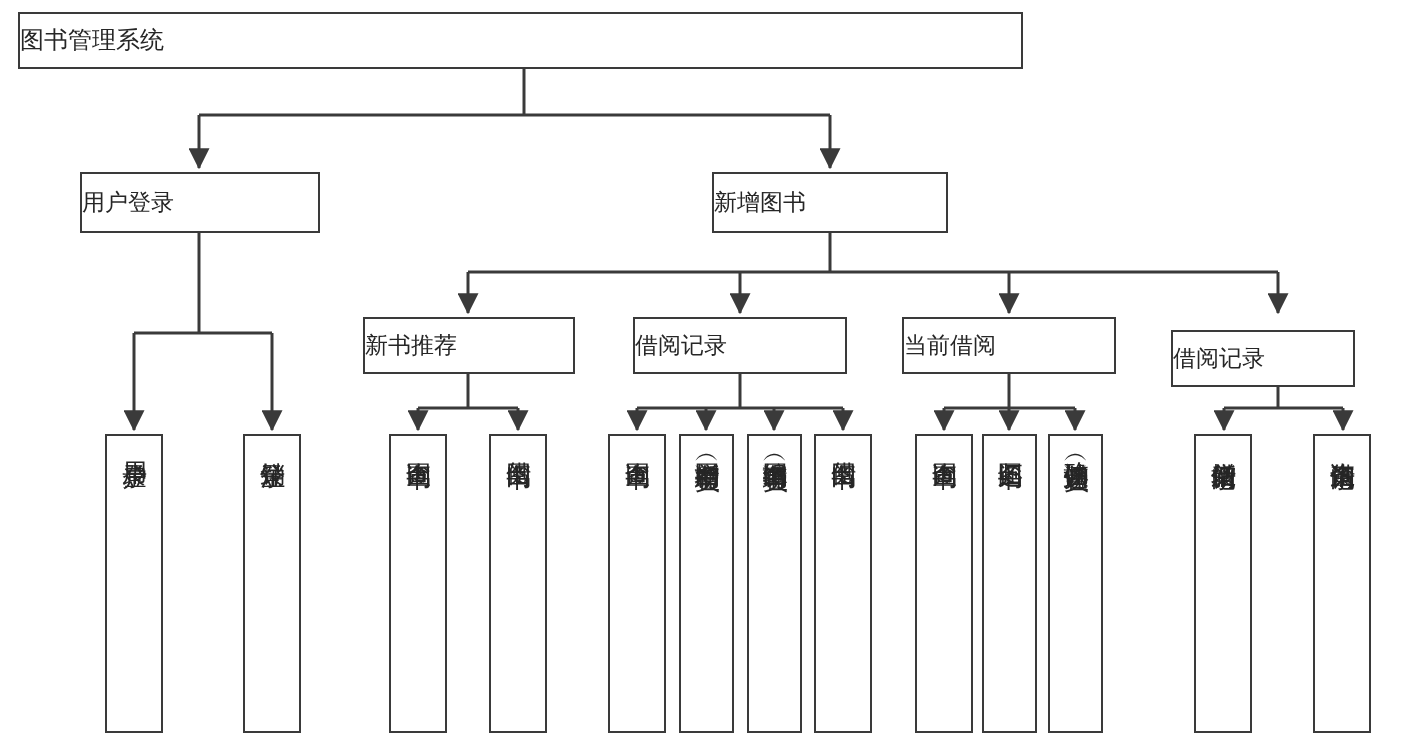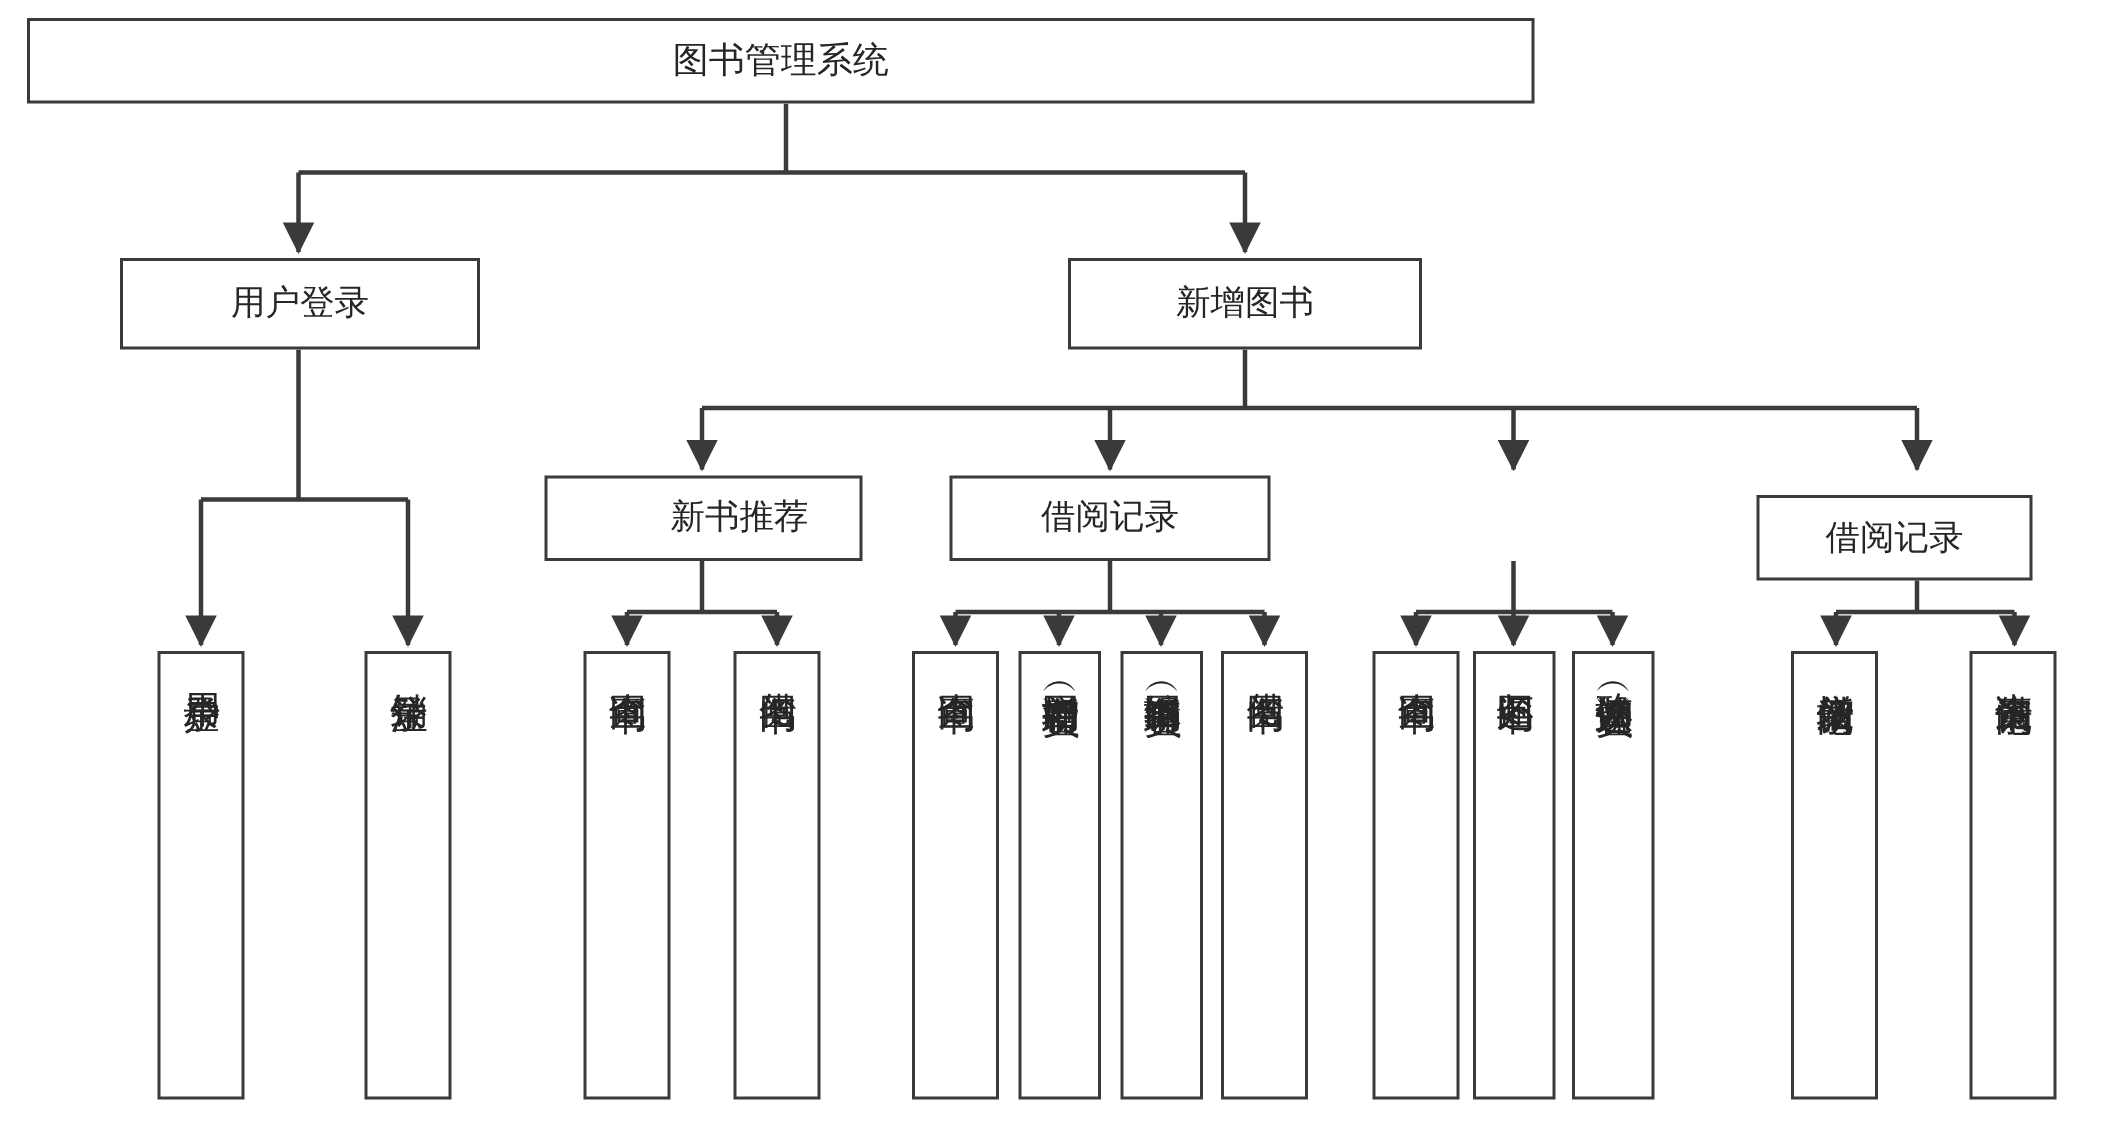--- a/index.html
+++ b/index.html
@@ -25,21 +25,21 @@
     height: 747px;
     pointer-events: none;
   }
   .node {
     position: absolute;
     box-sizing: border-box;
     background: #ffffff;
     border: 2px solid #3a3a3a;
     display: flex;
     align-items: center;
-    justify-content: center;
+    justify-content: flex-start;
     color: #262626;
   }
   .node-label {
     display: block;
     text-align: center;
     line-height: 1.18;
     color: #262626;
     user-select: none;
   }
   .h-node .node-label {
@@ -129,25 +129,28 @@
     <span class="node-label">图书管理系统</span>
   </div>
 
   <div class="node h-node" style="left:80px; top:172px; width:240px; height:61px;">
     <span class="node-label">用户登录</span>
   </div>
   <div class="node h-node" style="left:712px; top:172px; width:236px; height:61px;">
     <span class="node-label">新增图书</span>
   </div>
 
-  <div class="node h-node" style="left:363px; top:317px; width:212px; height:57px;padding-left:48px;">
+  <div class="node h-node" style="left:363px; top:317px; width:212px; height:57px;">
     <span class="node-label">新书推荐</span>
   </div>
   <div class="node h-node" style="left:633px; top:317px; width:214px; height:57px;">
     <span class="node-label">借阅记录</span>
+  </div>
+  <div class="node h-node" style="left:902px; top:317px; width:214px; height:57px;">
+    <span class="node-label">当前借阅</span>
   </div>
   <div class="node h-node" style="left:1171px; top:330px; width:184px; height:57px;font-family:Liberation Serif, serif;">
     <span class="node-label">借阅记录</span>
   </div>
 
   <div class="node v-node" style="left:105px; top:434px; width:58px; height:299px;">
     <span class="node-label">用户登录</span>
   </div>
   <div class="node v-node" style="left:243px; top:434px; width:58px; height:299px;">
     <span class="node-label">注销登录</span>

